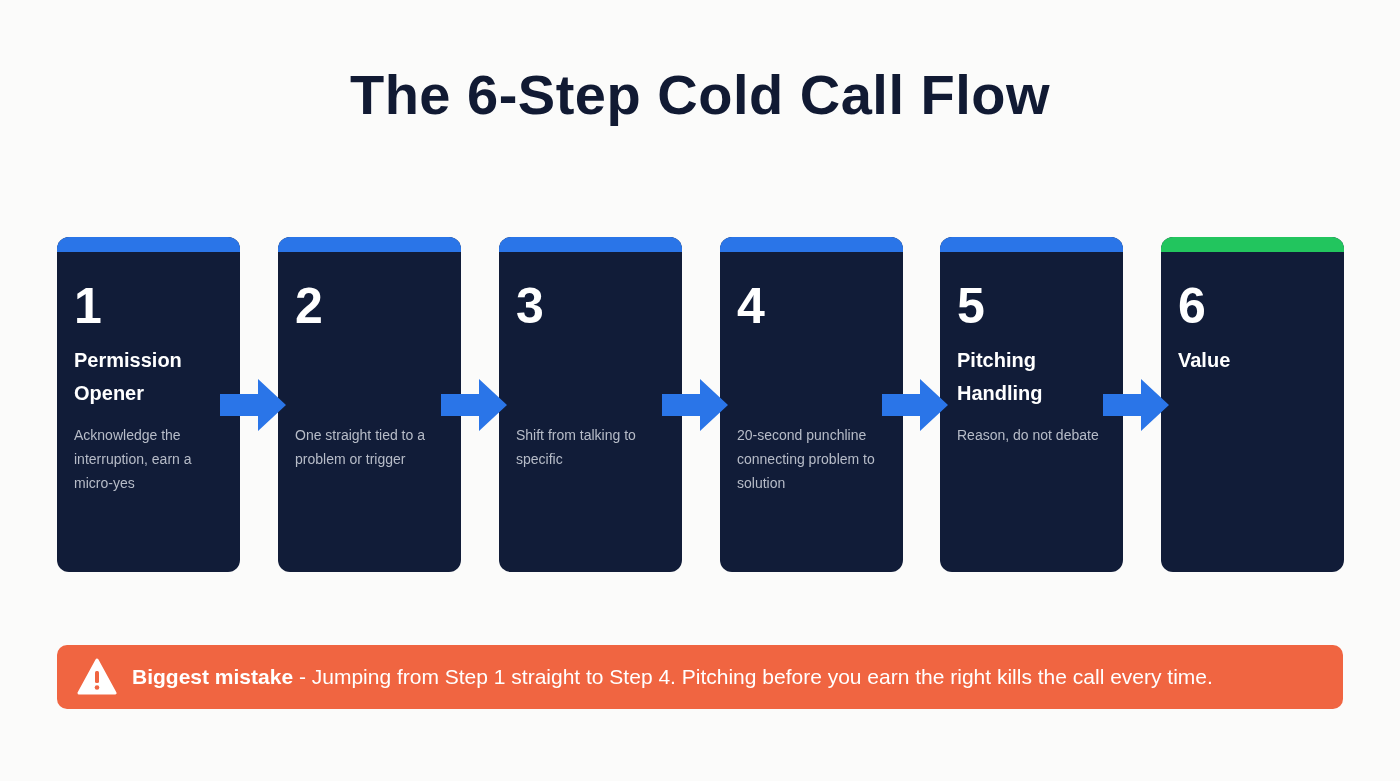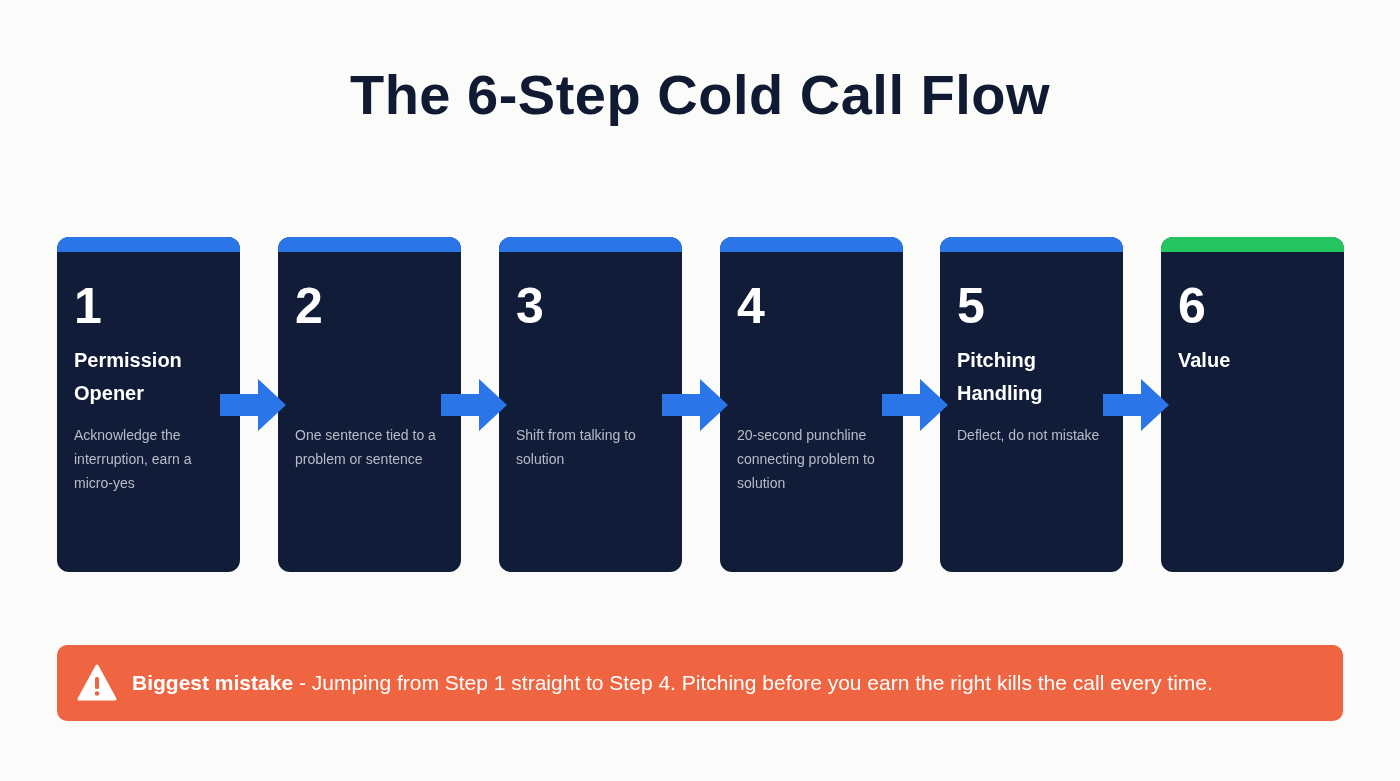--- a/index.html
+++ b/index.html
@@ -5,56 +5,56 @@
   html,body{margin:0;padding:0;}
   body{width:1400px;height:781px;background:#fbfbfa;font-family:"Liberation Sans",sans-serif;position:relative;overflow:hidden;}
   .title{position:absolute;top:62px;left:0;width:1400px;text-align:center;font-size:56px;font-weight:700;color:#111a33;letter-spacing:0.5px;}
   .card{position:absolute;top:237px;width:183px;height:335px;border-radius:12px;background:#111c38;overflow:hidden;}
   .card .bar{height:15px;background:#2a75e8;}
   .card.green .bar{background:#22c55e;}
   .card .num{position:absolute;left:17px;top:40px;font-size:50px;font-weight:700;color:#fff;}
   .card .head{position:absolute;left:17px;top:107px;width:165px;font-size:20px;font-weight:700;color:#fff;line-height:33px;}
   .card .desc{position:absolute;left:17px;top:186px;width:160px;font-size:14px;color:#b7bcc8;line-height:24px;}
   .arrow{position:absolute;top:379px;width:66px;height:52px;}
-  .banner{position:absolute;left:57px;top:645px;width:1286px;height:76px;border-radius:10px;background:#f06541;display:flex;align-items:center;}
+  .banner{position:absolute;left:57px;top:645px;width:1286px;height:64px;border-radius:10px;background:#f06541;display:flex;align-items:center;}
   .banner .warn{margin-left:20px;width:40px;height:40px;}
   .banner .txt{margin-left:15px;font-size:21px;color:#fff;}
   .banner b{font-weight:700;}
 </style>
 </head>
 <body>
 
 <div class="title">The 6-Step Cold Call Flow</div>
 
 <div class="card" style="left:57px">
   <div class="bar"></div>
   <div class="num">1</div>
   <div class="head">Permission Opener</div>
   <div class="desc">Acknowledge the interruption, earn a micro-yes</div>
 </div>
 <div class="card" style="left:278px">
   <div class="bar"></div>
   <div class="num">2</div>
-  <div class="desc">One sentence tied to a problem or sentence</div>
+  <div class="desc">One straight tied to a problem or trigger</div>
 </div>
 <div class="card" style="left:499px">
   <div class="bar"></div>
   <div class="num">3</div>
-  <div class="desc">Shift from talking to solution</div>
+  <div class="desc">Shift from talking to specific</div>
 </div>
 <div class="card" style="left:720px">
   <div class="bar"></div>
   <div class="num">4</div>
   <div class="desc">20-second punchline connecting problem to solution</div>
 </div>
 <div class="card" style="left:940px">
   <div class="bar"></div>
   <div class="num">5</div>
   <div class="head">Pitching Handling</div>
-  <div class="desc">Deflect, do not mistake</div>
+  <div class="desc">Reason, do not debate</div>
 </div>
 <div class="card green" style="left:1161px">
   <div class="bar"></div>
   <div class="num">6</div>
   <div class="head">Value</div>
 </div>
 
 <svg class="arrow" style="left:220px" viewBox="0 0 66 52">
     <path d="M0 15 H38 V0 L66 26 L38 52 V37 H0 Z" fill="#2a75e8"></path>
   </svg>

